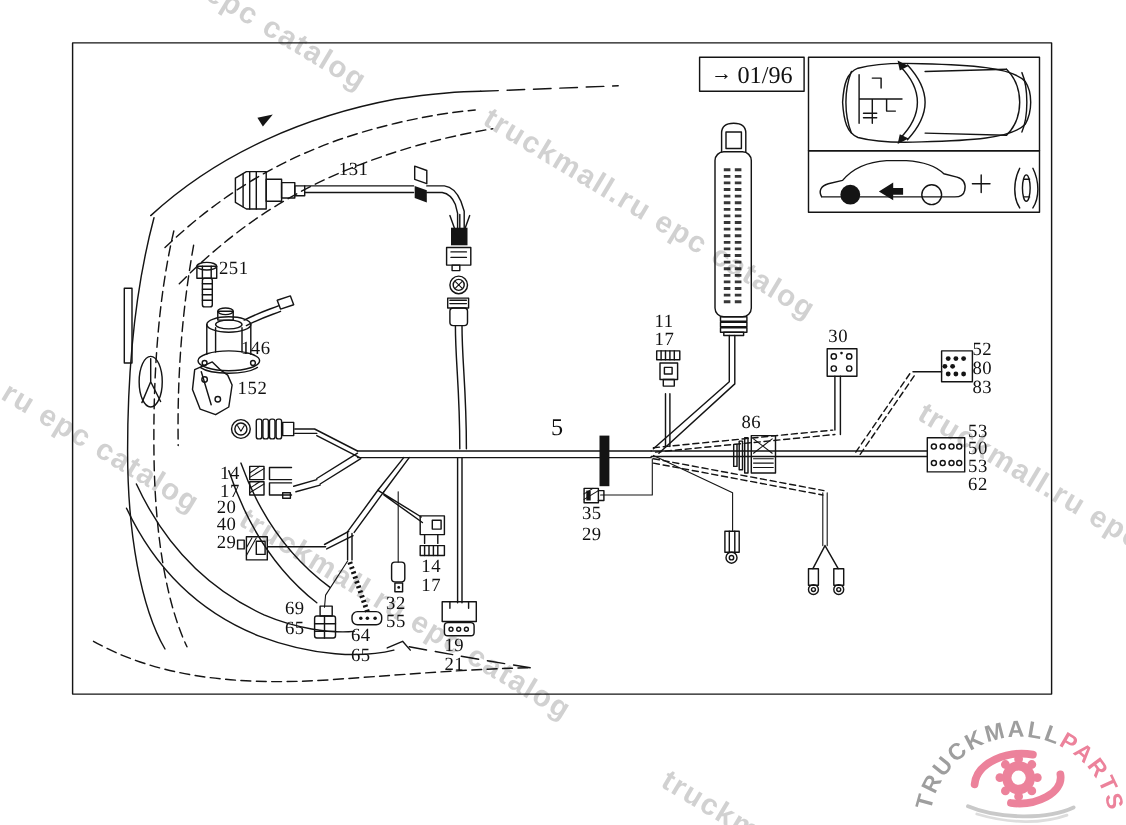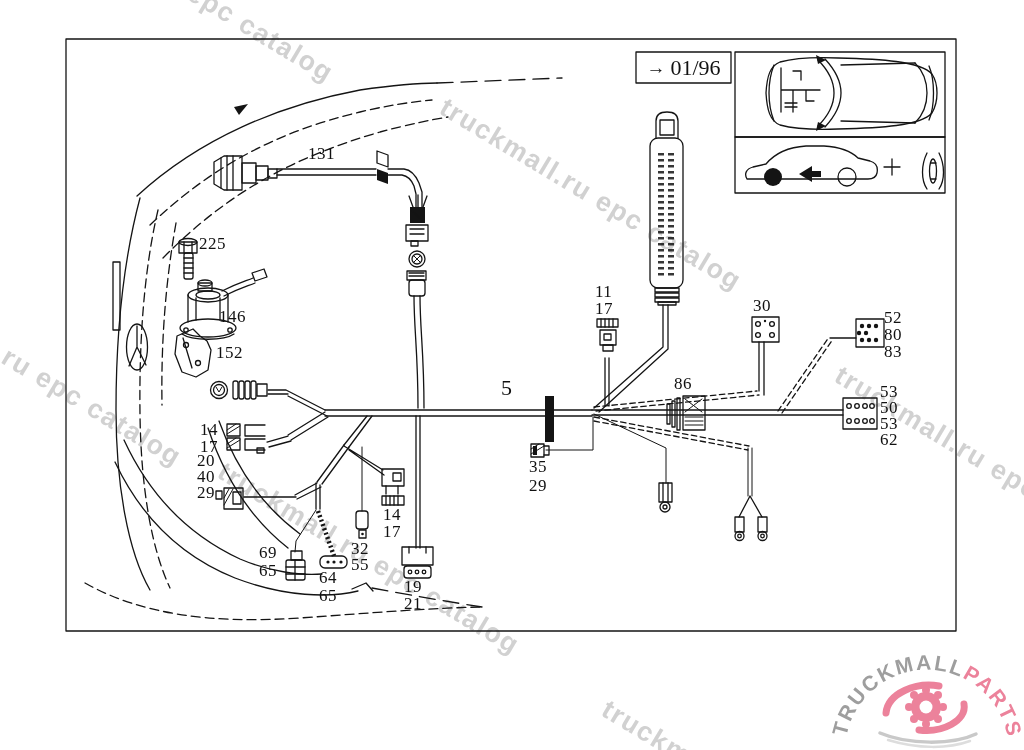--- a/index.html
+++ b/index.html
@@ -356,21 +356,21 @@
 
 <div class="revbox">
   <span class="arr">→</span>
   <span>01/96</span>
 </div>
 
 <div class="label" style="left:308px;top:145px">
     <div>131</div>
   </div>
 <div class="label" style="left:199px;top:235px">
-    <div>225</div>
+    <div>251</div>
   </div>
 <div class="label" style="left:219px;top:308px">
     <div>146</div>
   </div>
 <div class="label" style="left:216px;top:344px">
     <div>152</div>
   </div>
 
 <div class="label" style="left:200px;top:421px">
   <div>14</div>

